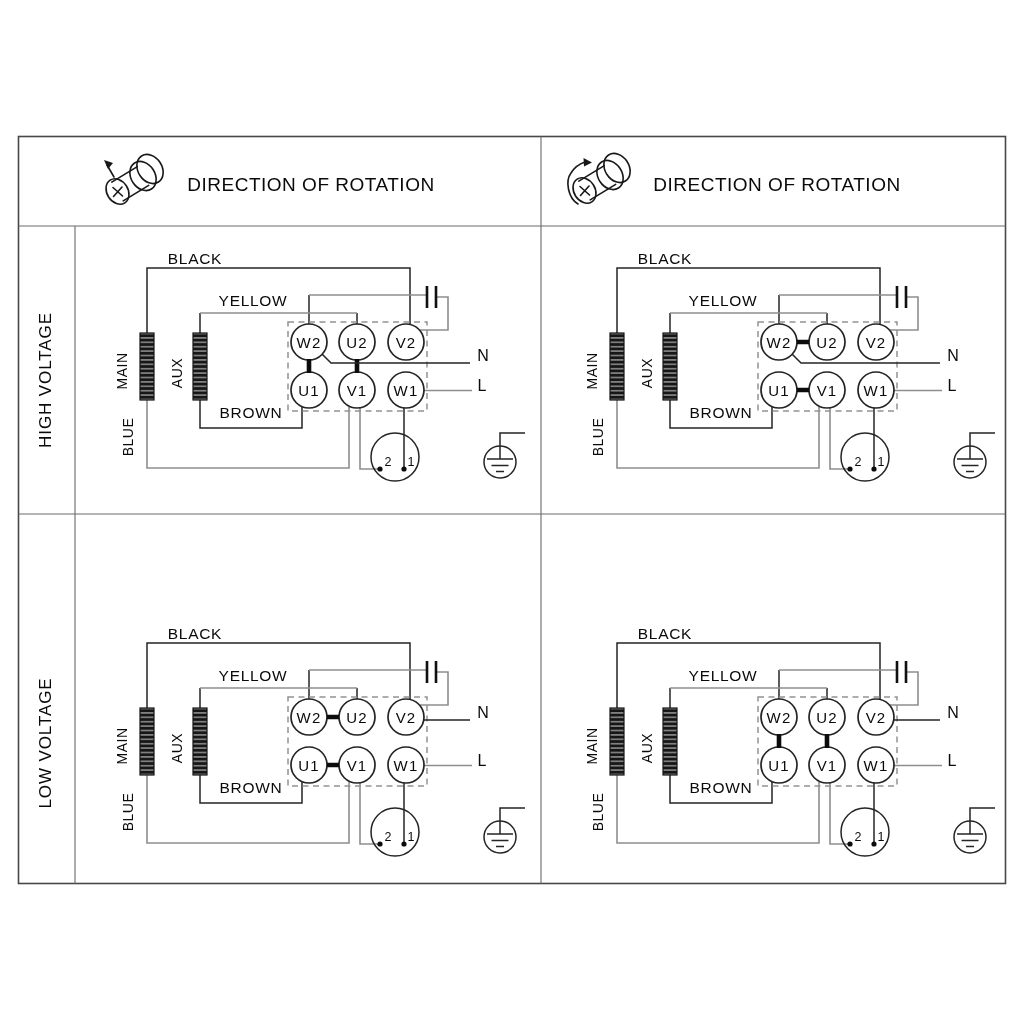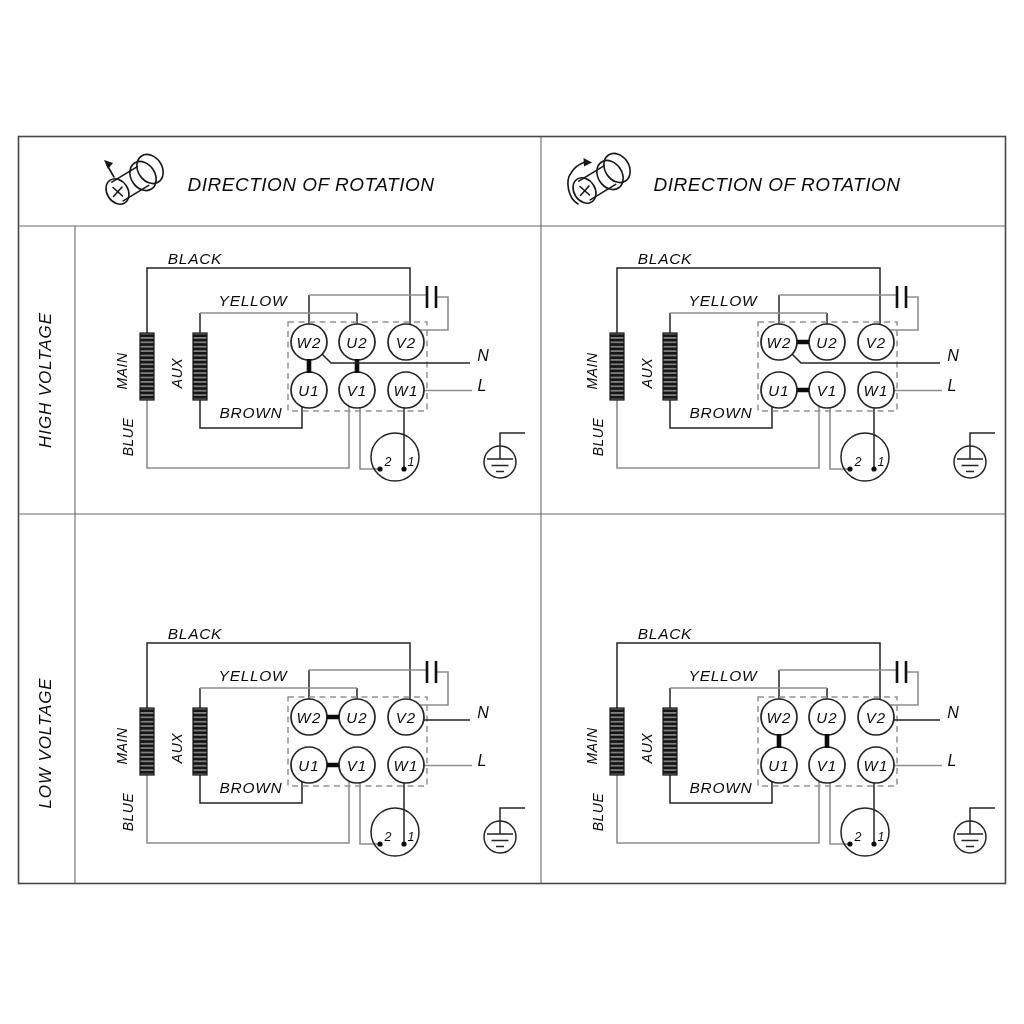--- a/index.html
+++ b/index.html
@@ -1,17 +1,17 @@
 <!DOCTYPE html>
 <html><head>
 <meta charset="utf-8">
 <style>
   html,body{margin:0;padding:0;background:#fff;}
   .stage{position:relative;width:1024px;height:1024px;background:#ffffff;overflow:hidden;
-         font-family:"Liberation Sans",sans-serif;font-style:italic;}
+         font-family:"Liberation Sans",sans-serif;}
   svg{position:absolute;left:0;top:0;}
   svg text{font-family:"Liberation Sans",sans-serif;fill:#0a0a0a;}
   .frame{fill:none;stroke:#474747;stroke-width:1.6;}
   .grid{fill:none;stroke:#6a6a6a;stroke-width:1.1;}
   .wd{fill:none;stroke:#252525;stroke-width:1.5;}
   .wg{fill:none;stroke:#8e8e8e;stroke-width:1.6;}
   .cap{fill:none;stroke:#101010;stroke-width:2.6;}
   .link{fill:none;stroke:#0c0c0c;stroke-width:4.6;}
   .term{fill:#ffffff;stroke:#242424;stroke-width:1.7;}
   .dash{fill:none;stroke:#929292;stroke-width:1.5;stroke-dasharray:6 4.5;}

